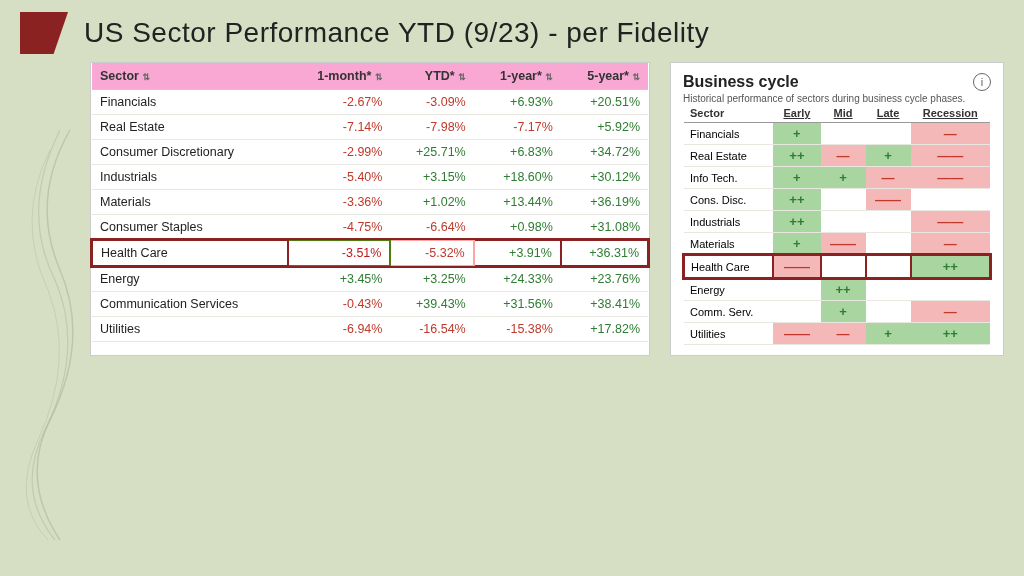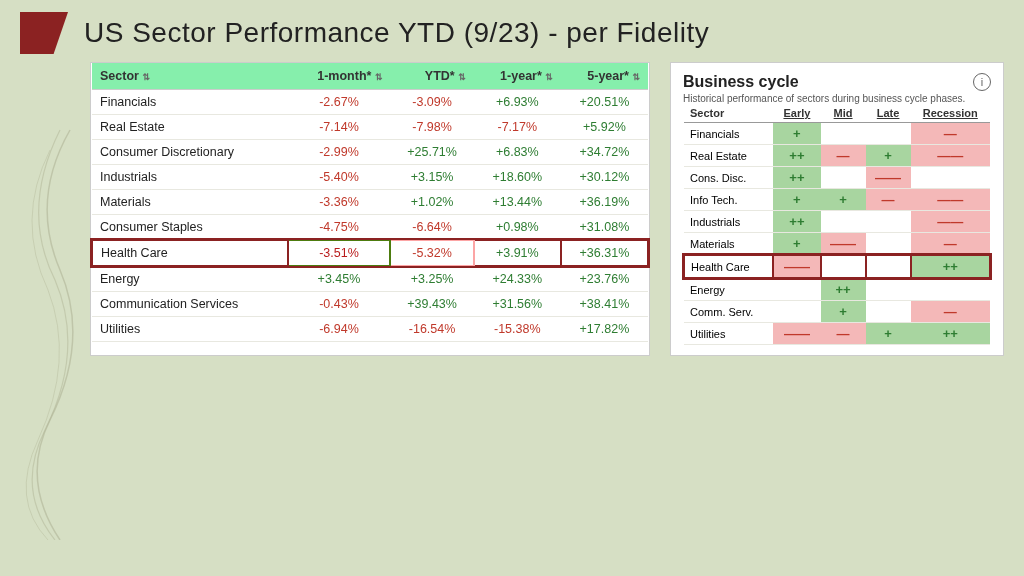--- a/index.html
+++ b/index.html
@@ -61,21 +61,21 @@
       border: 1px solid #ccc;
       flex-shrink: 0;
       width: 560px;
     }
     .perf-table {
       width: 100%;
       border-collapse: collapse;
       font-size: 12.5px;
     }
     .perf-table thead tr {
-      background: #86efac;
+      background: #f9a8d4;
     }
     .perf-table th {
       padding: 6px 8px;
       text-align: left;
       font-weight: 600;
       color: #333;
       border-bottom: 1px solid #ccc;
       white-space: nowrap;
     }
     .perf-table th:not(:first-child) {
@@ -84,21 +84,21 @@
     .perf-table th .sort-icon {
       font-size: 9px;
       color: #666;
     }
     .perf-table td {
       padding: 5px 8px;
       border-bottom: 1px solid #e8e8e0;
       color: #222;
     }
     .perf-table td:not(:first-child) {
-      text-align: center;
+      text-align: right;
     }
 
     
     .right-panel {
       background: white;
       border: 1px solid #ccc;
       flex: 1;
       padding: 10px 12px;
     }
     .business-cycle-header {
@@ -300,32 +300,32 @@
     <td class="cell-pink" style=" color:#c0392b; font-size:13px;">—</td>
   </tr>
           <tr>
     <td style="">Real Estate</td>
     <td class="cell-green" style=" color:#2e7d32; font-size:13px;">++</td>
     <td class="cell-pink" style=" color:#c0392b; font-size:13px;">—</td>
     <td class="cell-green" style=" color:#2e7d32; font-size:13px;">+</td>
     <td class="cell-pink" style=" color:#c0392b; font-size:13px;">——</td>
   </tr>
           <tr>
+    <td style="">Info Tech.</td>
+    <td class="cell-green" style=" color:#2e7d32; font-size:13px;">+</td>
+    <td class="cell-green" style=" color:#2e7d32; font-size:13px;">+</td>
+    <td class="cell-pink" style=" color:#c0392b; font-size:13px;">—</td>
+    <td class="cell-pink" style=" color:#c0392b; font-size:13px;">——</td>
+  </tr>
+          <tr>
     <td style="">Cons. Disc.</td>
     <td class="cell-green" style=" color:#2e7d32; font-size:13px;">++</td>
     <td class="cell-white" style=" color:#333; font-size:13px;"></td>
     <td class="cell-pink" style=" color:#c0392b; font-size:13px;">——</td>
     <td class="cell-white" style=" color:#333; font-size:13px;"></td>
-  </tr>
-          <tr>
-    <td style="">Info Tech.</td>
-    <td class="cell-green" style=" color:#2e7d32; font-size:13px;">+</td>
-    <td class="cell-green" style=" color:#2e7d32; font-size:13px;">+</td>
-    <td class="cell-pink" style=" color:#c0392b; font-size:13px;">—</td>
-    <td class="cell-pink" style=" color:#c0392b; font-size:13px;">——</td>
   </tr>
           <tr>
     <td style="">Industrials</td>
     <td class="cell-green" style=" color:#2e7d32; font-size:13px;">++</td>
     <td class="cell-white" style=" color:#333; font-size:13px;"></td>
     <td class="cell-white" style=" color:#333; font-size:13px;"></td>
     <td class="cell-pink" style=" color:#c0392b; font-size:13px;">——</td>
   </tr>
           <tr>
     <td style="">Materials</td>

